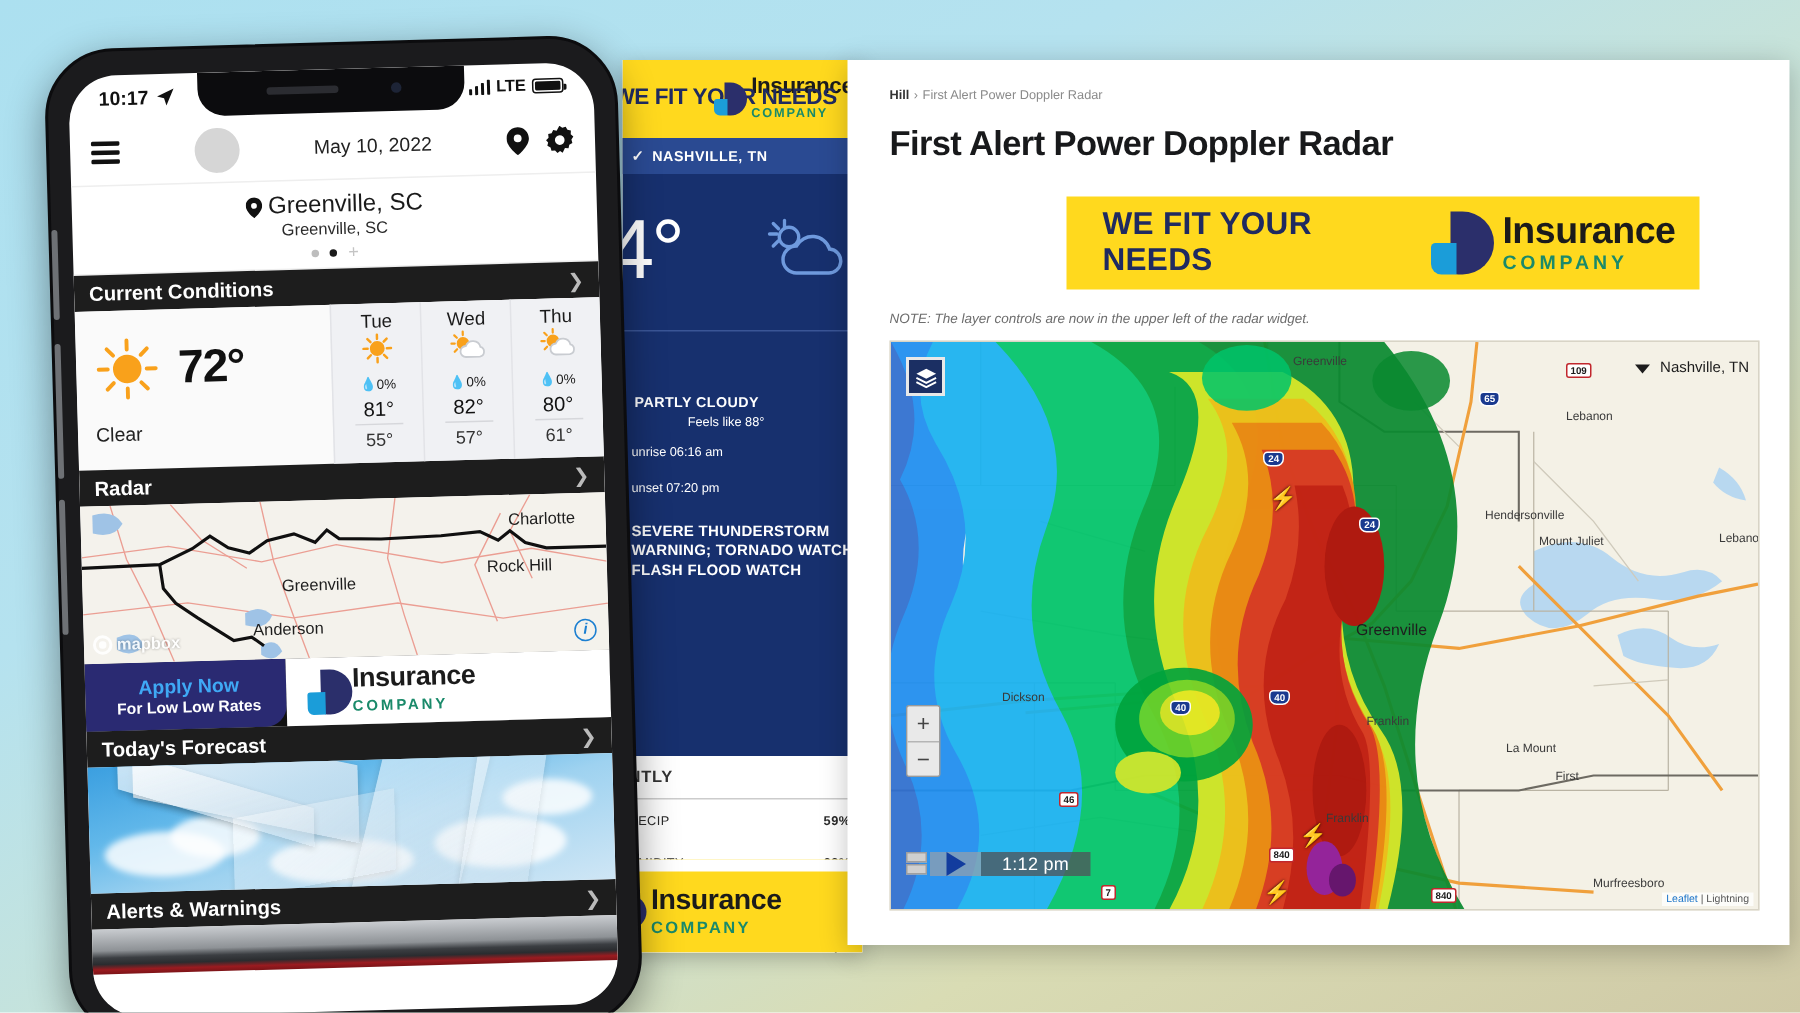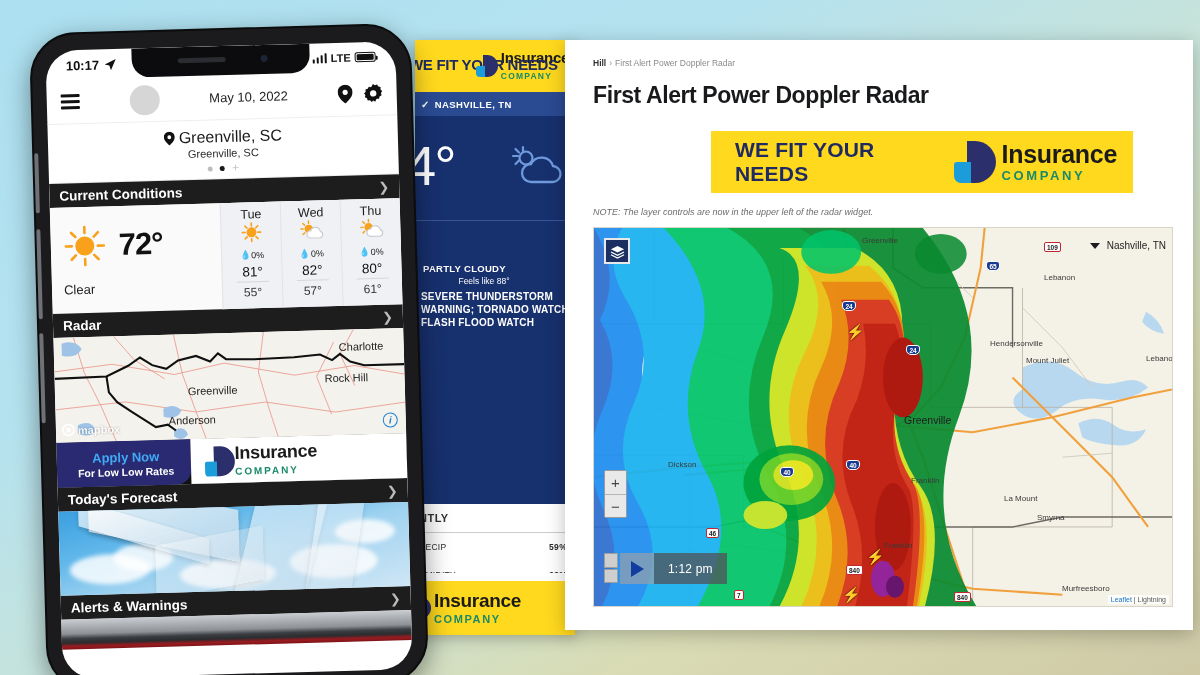--- a/index.html
+++ b/index.html
@@ -132,21 +132,21 @@
     position: absolute; left: 10px; bottom: 88px; width: 23px;
     border: 1px solid #9a9a9a; background: #e9e9e9; border-radius: 2px; overflow: hidden;
   }
   .zoom-ctl button {
     display: block; width: 100%; height: 23px; border: none; background: #e9e9e9;
     font-size: 15px; color: #444; cursor: pointer; line-height: 21px;
   }
   .zoom-ctl button + button { border-top: 1px solid #b5b5b5; }
   .play-bar {
     position: absolute; left: 10px; bottom: 22px;
-    display: flex; align-items: stretch; height: 31px;
+    display: flex; align-items: stretch; height: 16px;
   }
   .mini-stack { display: flex; flex-direction: column; width: 14px; margin-right: 2px; }
   .mini-stack i {
     flex: 1; background: #cfcfcf; border: 1px solid #9f9f9f; margin-bottom: 1px;
   }
   .play-btn {
     width: 34px; background: rgba(150,160,170,.72); display: flex;
     align-items: center; justify-content: center; cursor: pointer;
   }
   .play-tri { width: 0; height: 0; border-top: 8px solid transparent; border-bottom: 8px solid transparent; border-left: 13px solid #123c9e; }
@@ -339,20 +339,24 @@
             <circle cx="17" cy="16" r="6.5"></circle>
           </g>
           <path d="M22 40 a9 9 0 0 1 0-18 a12 12 0 0 1 22 2 a8 8 0 0 1 -1 16 z" fill="none" stroke="#6f9ade" stroke-width="2.3"></path>
         </svg>
       </span>
     </div>
     <div class="tw-sep"></div>
     <div class="tw-cond">
       <div class="c1">PARTLY CLOUDY</div>
       <div class="c2">Feels like 88°</div>
+    </div>
+    <div class="tw-sun">
+      <div>unrise 06:16 am</div>
+      <div>unset 07:20 pm</div>
     </div>
     <div class="tw-alert">SEVERE THUNDERSTORM WARNING; TORNADO WATCH; FLASH FLOOD WATCH</div>
   </div>
 
   <div class="tablet-currently">
     <div class="cur-h">NTLY</div>
     <div class="cur-rule"></div>
     <div class="cur-row">
       <span>RECIP</span>
       <span class="v">59%</span>
@@ -522,21 +526,21 @@
 
     <span class="city" style="left:268px;top:8px">Greenville</span>
     <span class="city" style="left:450px;top:45px">Lebanon</span>
     <span class="city" style="left:396px;top:111px">Hendersonville</span>
     <span class="city" style="left:432px;top:128px">Mount Juliet</span>
     <span class="city" style="left:552px;top:126px">Lebanon</span>
     <span class="city big" style="left:310px;top:186px">Greenville</span>
     <span class="city" style="left:74px;top:232px">Dickson</span>
     <span class="city" style="left:317px;top:248px">Franklin</span>
     <span class="city" style="left:410px;top:266px">La Mount</span>
-    <span class="city" style="left:443px;top:285px">Smyrna</span>
+    <span class="city" style="left:443px;top:285px">First</span>
     <span class="city" style="left:290px;top:313px">Franklin</span>
     <span class="city" style="left:468px;top:356px">Murfreesboro</span>
 
     <span class="shield inter" style="left:248px;top:73px">24</span>
     <span class="shield inter" style="left:392px;top:33px">65</span>
     <span class="shield" style="left:450px;top:14px">109</span>
     <span class="shield inter" style="left:312px;top:117px">24</span>
     <span class="shield inter" style="left:186px;top:239px">40</span>
     <span class="shield inter" style="left:252px;top:232px">40</span>
     <span class="shield" style="left:252px;top:337px">840</span>

